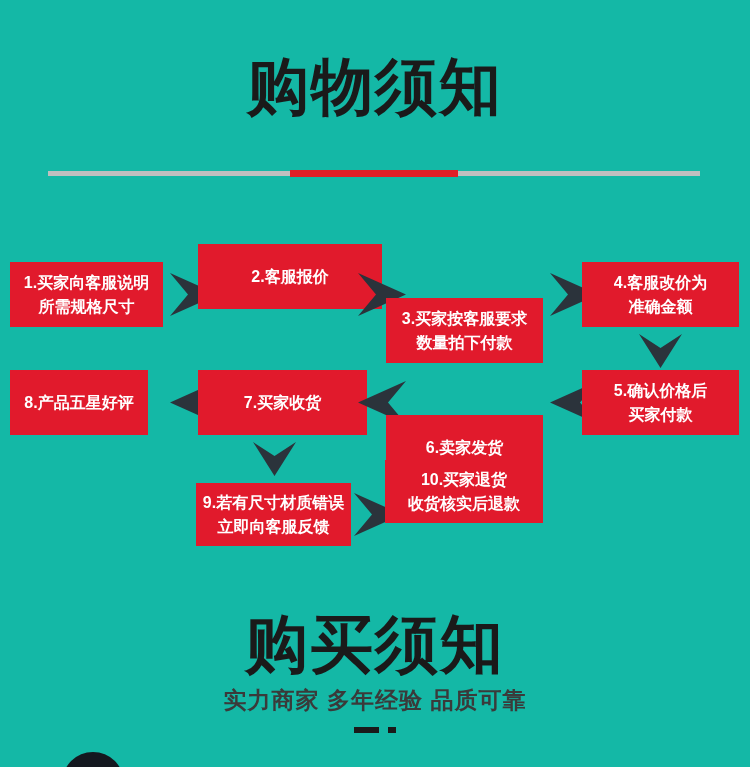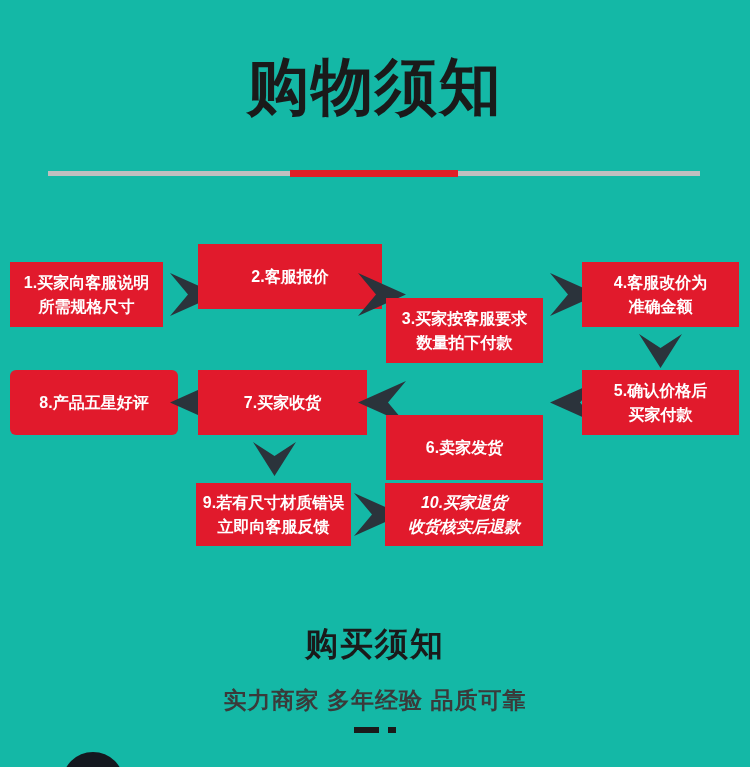--- a/index.html
+++ b/index.html
@@ -74,21 +74,21 @@
   }
   .arrow svg { display: block; }
 
   
   .footer-title {
     position: absolute;
     left: 0;
     top: 614px;
     width: 750px;
     text-align: center;
-    font-size: 33px;
+    font-size: 63px;
     line-height: 60px;
     font-weight: 700;
     color: #1a1a1a;
     letter-spacing: 2px;
   }
   .footer-sub {
     position: absolute;
     left: 0;
     top: 684px;
     width: 750px;
@@ -184,21 +184,21 @@
       <span>准确金额</span>
     </div>
   </div>
 
   <div class="arrow" style="left:637px; top:332px;">
     <svg width="47" height="38" viewBox="0 0 47 38">
       <path d="M2 2 L23.5 36 L45 2 L23.5 16 Z" fill="#2b333b"></path>
     </svg>
   </div>
 
-  <div class="flow-box" style="left:10px; top:370px; width:168px; height:65px;border-radius:6px;">
+  <div class="flow-box" style="left:10px; top:370px; width:138px; height:65px;">
     <div>
       <span>8.产品五星好评</span>
       <span></span>
     </div>
   </div>
 
   <div class="arrow" style="left:168px; top:379px;">
     <svg width="52" height="47" viewBox="0 0 52 47">
       <path d="M50 2 L2 23.5 L50 45 L32 23.5 Z" fill="#2b333b"></path>
     </svg>
@@ -249,21 +249,21 @@
       <span>立即向客服反馈</span>
     </div>
   </div>
 
   <div class="arrow" style="left:352px; top:491px;">
     <svg width="52" height="47" viewBox="0 0 52 47">
       <path d="M2 2 L50 23.5 L2 45 L20 23.5 Z" fill="#2b333b"></path>
     </svg>
   </div>
 
-  <div class="flow-box" style="left:385px; top:483px; width:158px; height:63px;font-style:italic;">
+  <div class="flow-box" style="left:385px; top:460px; width:158px; height:63px;">
     <div>
       <span>10.买家退货</span>
       <span>收货核实后退款</span>
     </div>
   </div>
 
   <div class="footer-title">购买须知</div>
 
   <div class="footer-sub">实力商家 多年经验 品质可靠</div>
 

